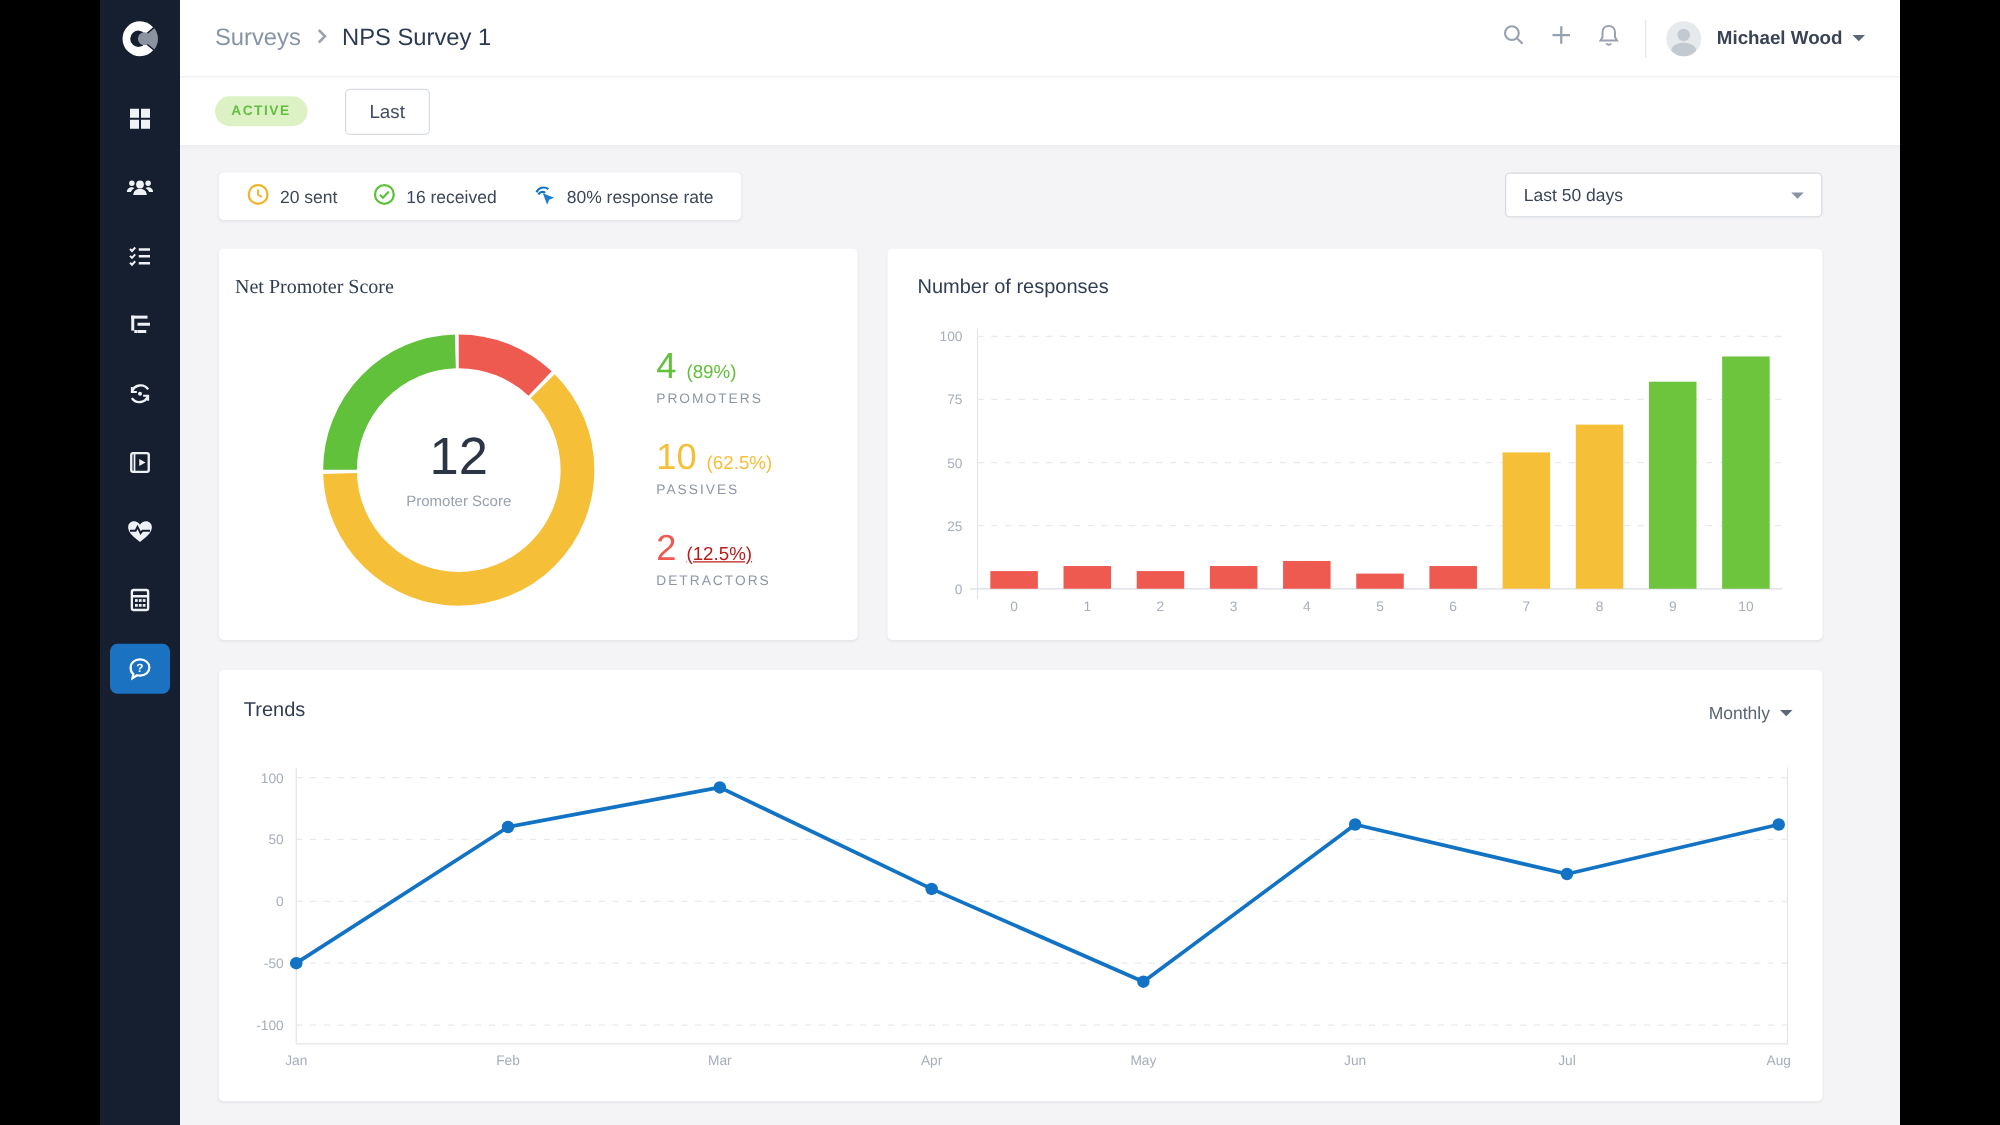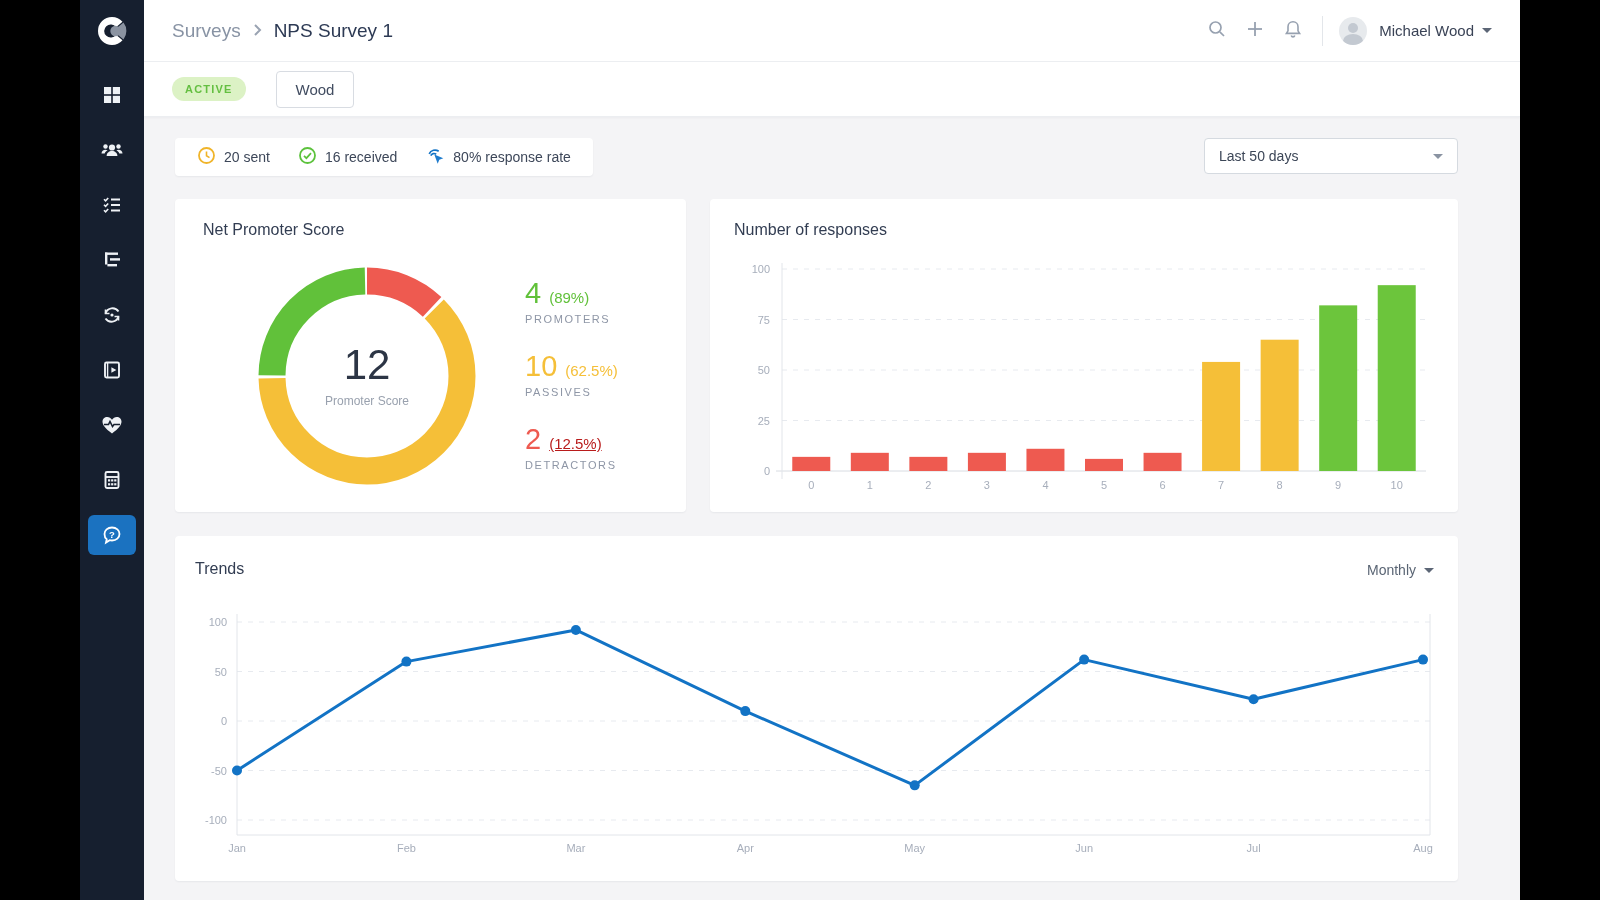--- a/index.html
+++ b/index.html
@@ -24,21 +24,21 @@
             display:flex; align-items:center; padding:0 28px; }
   .breadcrumb { display:flex; align-items:center; gap:12px; font-size:19px; }
   .crumb-parent { color:#8893a4; cursor:pointer; }
   .crumb-current { color:#2d3a54; font-weight:500; }
   .topbar-right { margin-left:auto; display:flex; align-items:center; }
   .hicon { width:38px; height:38px; display:flex; align-items:center; justify-content:center; cursor:pointer; }
   .topbar-divider { width:1px; height:30px; background:#e3e6ea; margin:0 16px 0 10px; }
   .avatar { width:28px; height:28px; border-radius:50%; background:#e7eaed; position:relative; overflow:hidden; }
   .avatar .head { position:absolute; left:9px; top:6px; width:10px; height:10px; border-radius:50%; background:#c3c9d1; }
   .avatar .body { position:absolute; left:4px; top:17px; width:20px; height:14px; border-radius:50%; background:#c3c9d1; }
-  .user-name { margin-left:12px; font-size:15px; font-weight:400; color:#3a4356; cursor:pointer; display:flex; align-items:center; gap:8px; }
+  .user-name { margin-left:12px; font-size:15px; font-weight:700; color:#3a4356; cursor:pointer; display:flex; align-items:center; gap:8px; }
   .caret-down { width:0; height:0; border-left:5px solid transparent; border-right:5px solid transparent; border-top:5px solid #5c6676; }
 
   .toolbar { height:55px; background:#fff; border-bottom:1px solid #eceef1;
              display:flex; align-items:center; padding:0 62px 0 28px;
              box-shadow:0 1px 2px rgba(20,30,50,.04); }
   .status-badge { background:#dcf2c5; color:#64bf41; font-size:11px; font-weight:bold;
                   letter-spacing:1.2px; padding:6px 13px; border-radius:12px; margin-right:30px; }
   .edit-btn { background:#fff; border:1px solid #d8dce2; border-radius:4px; color:#414c60;
               font-size:15px; padding:9px 19px; cursor:pointer; font-family:inherit; }
 
@@ -50,21 +50,21 @@
   .stat-item { display:flex; align-items:center; gap:8px; font-size:14px; color:#3d4759; }
   .date-select { width:254px; height:36px; background:#fff; border:1px solid #d5dae0; border-radius:4px;
                  display:flex; align-items:center; padding:0 14px; font-size:14px; color:#3c4657; cursor:pointer; }
   .date-select .caret-down { margin-left:auto; border-top-color:#8a93a2; }
 
   .cards-row { display:flex; gap:24px; margin-top:23px; }
   .card { background:#fff; border-radius:4px; box-shadow:0 1px 2px rgba(20,30,50,.06); position:relative; }
   .card-title { font-size:16px; font-weight:500; color:#323d52; }
 
   .nps-card { width:511px; height:313px; }
-  .nps-card .card-title { position:absolute; left:28px; top:22px; }
+  .nps-card .card-title { position:absolute; left:13px; top:22px;font-family:Liberation Serif, serif; }
   .donut-wrap { position:absolute; left:77px; top:62px; width:230px; height:230px; }
   .donut-center { position:absolute; left:0; top:0; width:230px; height:230px;
                   display:flex; flex-direction:column; align-items:center; justify-content:center; pointer-events:none; }
   .donut-score { font-size:42px; color:#2c3545; line-height:1; }
   .donut-score-label { margin-top:8px; font-size:12px; color:#99a1ae; }
   .nps-legend { position:absolute; left:350px; top:78px; display:flex; flex-direction:column; gap:25px; }
   .legend-item { }
   .legend-top { display:flex; align-items:baseline; gap:8px; }
   .legend-value { font-size:29px; }
   .legend-pct { font-size:15px; }
@@ -242,21 +242,21 @@
         </div>
         <div class="user-name">
           <span>Michael Wood</span>
           <span class="caret-down"></span>
         </div>
       </div>
     </header>
 
     <div class="toolbar">
       <span class="status-badge">ACTIVE</span>
-      <button class="edit-btn">Wood</button>
+      <button class="edit-btn">Last</button>
     </div>
 
     <div class="content">
 
       <div class="filter-row">
         <div class="stats-card">
           <div class="stat-item">
             <span>
               <svg width="19" height="19" viewBox="0 0 19 19" fill="none" stroke="#f0b429" stroke-width="1.8">
                 <circle cx="9.5" cy="9.5" r="7.5"></circle>

